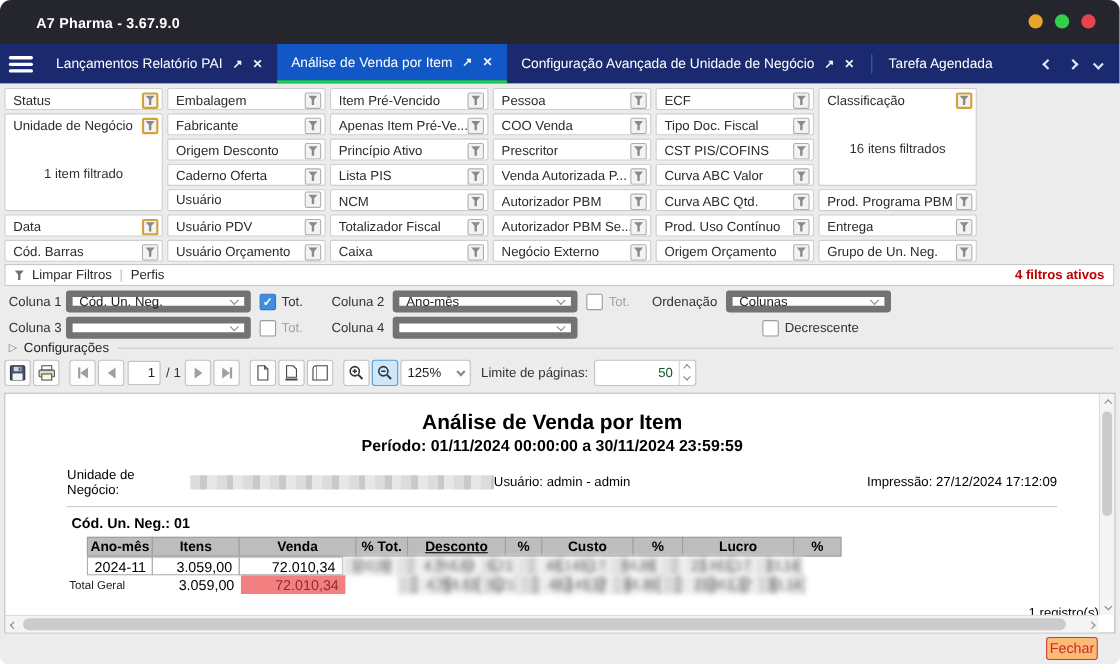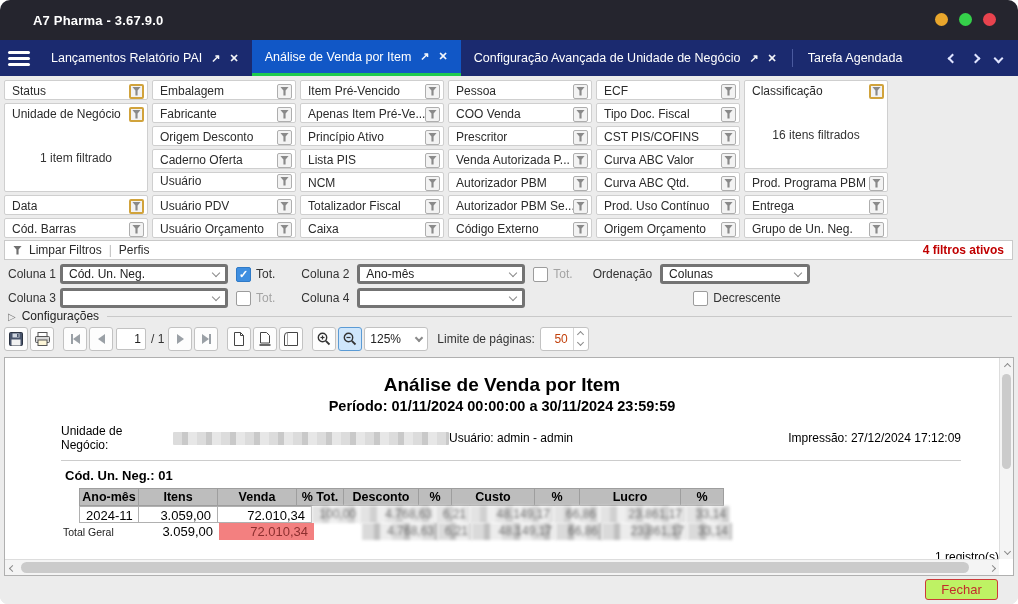--- a/index.html
+++ b/index.html
@@ -49,21 +49,21 @@
   .actions-left { display:flex; align-items:center; gap:7px; }
   .mini-funnel { width:9px; height:9px; background:#6f6f6f; clip-path:polygon(0 0,100% 0,62% 45%,62% 100%,38% 100%,38% 45%); }
   .act-link { color:#2b2b2b; cursor:pointer; }
   .act-div { color:#bbb; }
   .alert-red { margin-left:auto; color:#c00000; font-weight:bold; }
 
   
   .group-row { position:absolute; left:0; height:20px; display:flex; align-items:center; padding-left:8px; }
   .g1 { top:188px; } .g2 { top:212px; }
   .glabel { width:50px; color:#333; }
-  .gselect { width:168px; height:20px; background:#fff; border:3px solid #737373; border-radius:3px;
+  .gselect { width:168px; height:20px; background:#fff; border:6px solid #737373; border-radius:3px;
     display:flex; align-items:center; padding:0 6px; margin-left:2px; cursor:pointer; color:#222; }
   .gselect .val { flex:1; white-space:nowrap; overflow:hidden; }
   .gselect .chev { border-color:#8a8a8a; border-width:1.5px; width:6px; height:6px; margin-top:-3px; }
   .cb { width:15px; height:15px; border:1px solid #9c9c9c; border-radius:2px; background:#fff; margin-left:8px; flex:none; cursor:pointer;
     display:flex; align-items:center; justify-content:center; }
   .cb.checked { background:#3e8ee0; border-color:#2f7ac7; color:#fff; font-size:11px; font-weight:bold; }
   .cbl { margin-left:5px; color:#333; }
   .cbl.dis { color:#a4a4a4; }
   .ord-label { margin-left:20px; color:#333; }
   .gselect.ord { width:150px; margin-left:8px; }
@@ -88,21 +88,21 @@
   .bar { width:2px; height:10px; background:#9aa0a6; }
   .pagefield { width:30px; height:22px; background:#fff; border:1px solid #c2c2c2; border-radius:2px; margin-left:3px;
     display:flex; align-items:center; justify-content:flex-end; padding-right:4px; color:#222; }
   .pageof { margin:0 4px 0 5px; color:#333; }
   .zoomcombo { width:64px; height:24px; background:#fff; border:1px solid #c2c2c2; border-radius:3px; margin-left:2px;
     display:flex; align-items:center; padding:0 5px; cursor:pointer; }
   .zoomcombo .val { flex:1; color:#222; }
   .zoomcombo .chev { border-color:#8a8a8a; width:6px; height:6px; margin-top:-2px; }
   .limit-label { margin-left:9px; color:#333; }
   .spin { display:flex; height:24px; margin-left:5px; border:1px solid #c2c2c2; border-radius:3px; background:#fff; overflow:hidden; }
-  .spin .num { width:32px; display:flex; align-items:center; justify-content:flex-end; padding-right:5px; color:#c2410c; }
+  .spin .num { width:32px; display:flex; align-items:center; justify-content:flex-end; padding-right:5px; color:#14532d;margin-left:44px; }
   .spin .btns { width:15px; border-left:1px solid #d5d5d5; display:flex; flex-direction:column; }
   .spin .btns div { flex:1; display:flex; align-items:center; justify-content:center; cursor:pointer; }
   .spin .chev { width:5px; height:5px; border-color:#8a8a8a; border-width:1.5px; }
   .spin .chev.up { transform:rotate(-135deg); margin-top:3px; }
   .refresh-btn { position:absolute; right:10px; top:0; height:26px; padding:0 12px 0 9px; background:#fdfdfd;
     border:1px solid #b5b5b5; border-radius:3px; display:flex; align-items:center; gap:7px; cursor:pointer; font-size:13px; color:#222; }
 
   
   .preview { position:absolute; left:4px; top:281px; width:1010px; height:219px; background:#fff; border:1px solid #b0b0b0; }
   .preview-content { position:absolute; left:0; top:0; right:14px; bottom:16px; overflow:hidden; background:#fff; }
@@ -141,21 +141,21 @@
   .rcell.txt { text-align:left; padding-left:6px; }
   .rcell.redact { color:rgba(95,95,95,.85); filter:blur(1.8px); font-size:12px; text-align:right; padding-right:4px;
     background:repeating-linear-gradient(90deg,#e3e3e3 0 10px,#d0d0d0 10px 17px,#eeeeee 17px 26px); }
   .rrow.total .rcell.redact { background:repeating-linear-gradient(90deg,#dadada 0 12px,#bfbfbf 12px 18px,#ececec 18px 30px); }
   .rcell.hl { background:#f38080; color:#8d2f2f; font-weight:normal; }
   .total-label { position:absolute; left:-16px; top:3px; font-size:10.5px; color:#222; width:60px; }
   .r-records { margin:10px 0 0 74px; text-align:right; font-size:12px; }
 
   
   .footer { position:absolute; left:0; bottom:0; width:100%; height:28px; background:#ececec; }
-  .close-btn { position:absolute; right:20px; top:3px; width:73px; height:21px; background:#bef264;
+  .close-btn { position:absolute; right:20px; top:3px; width:47px; height:21px; background:#fdba74;
     border:1.5px solid #cc3a3a; border-radius:3px; color:#c22c2c; font-size:13px;
     display:flex; align-items:center; justify-content:center; cursor:pointer; }
 
   svg { display:block; }
 </style>
 </head>
 <body>
 
 <div class="window">
 
@@ -395,21 +395,21 @@
         <div class="fbtn" style="grid-area: 6 / 4 / span 1;">
           <div class="frow">
             <span class="flabel">Autorizador PBM Se...</span>
             <span class="funnel-box">
               <span class="funnel"></span>
             </span>
           </div>
         </div>
         <div class="fbtn" style="grid-area: 7 / 4 / span 1;">
           <div class="frow">
-            <span class="flabel">Código Externo</span>
+            <span class="flabel">Negócio Externo</span>
             <span class="funnel-box">
               <span class="funnel"></span>
             </span>
           </div>
         </div>
         <div class="fbtn" style="grid-area: 1 / 5 / span 1;">
           <div class="frow">
             <span class="flabel">ECF</span>
             <span class="funnel-box">
               <span class="funnel"></span>
@@ -656,23 +656,23 @@
             </div>
             <span class="center">Usuário: admin - admin</span>
             <span class="right">Impressão: 27/12/2024 17:12:09</span>
           </div>
           <div class="r-hr"></div>
           <div class="r-group">Cód. Un. Neg.: 01</div>
           <div class="rtable">
             <div class="rrow head">
                 <div class="rcell" style="width: 60px;">Ano-mês</div>
                 <div class="rcell" style="width: 80px;">Itens</div>
-                <div class="rcell" style="width: 80px;">Venda</div>
+                <div class="rcell" style="width: 107px;">Venda</div>
                 <div class="rcell" style="width: 48px;">% Tot.</div>
-                <div class="rcell" style="width: 76px;">Desconto</div>
+                <div class="rcell" style="width: 90px; text-decoration: underline;">Desconto</div>
                 <div class="rcell" style="width: 34px;">%</div>
                 <div class="rcell" style="width: 84px;">Custo</div>
                 <div class="rcell" style="width: 46px;">%</div>
                 <div class="rcell" style="width: 102px;">Lucro</div>
                 <div class="rcell" style="width: 44px;">%</div>
               </div>
             <div>
                 <div class="rrow data">
                   <div class="rcell txt bordered" style="width: 60px;">2024-11</div>
                   <div class="rcell num bordered" style="width: 80px;">3.059,00</div>

